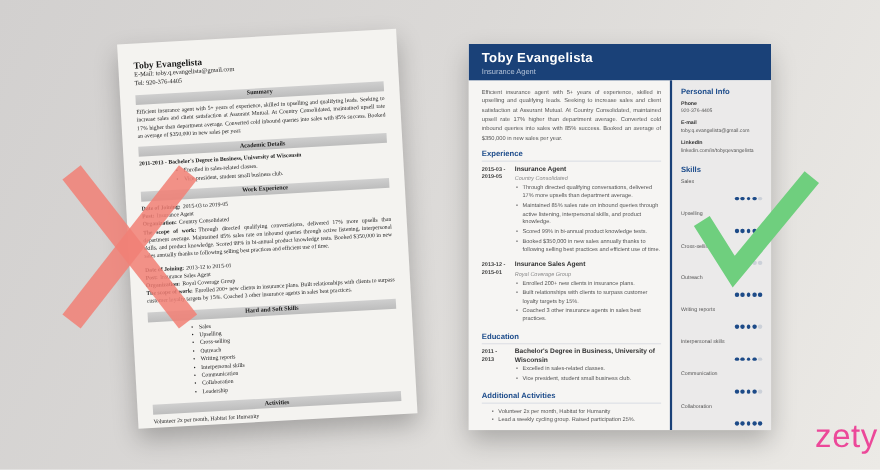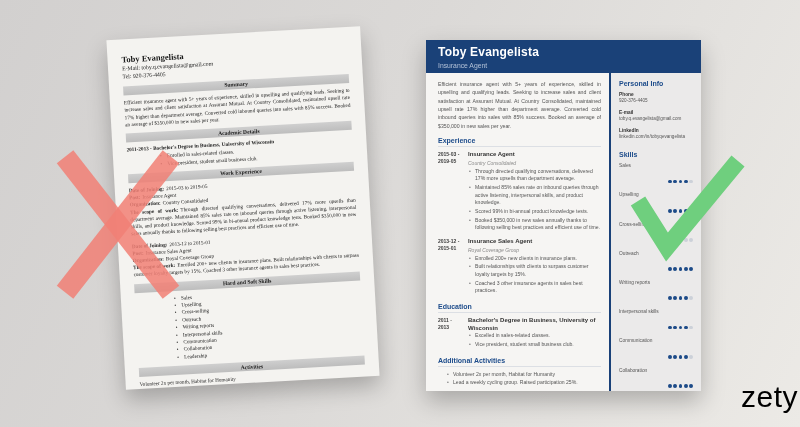--- a/index.html
+++ b/index.html
@@ -80,21 +80,21 @@
   
   .cross-bar{
     position:absolute;left:32px;top:214px;width:172px;height:21px;
     background:rgba(241,128,118,.86);
   }
   .cross-bar.b1{transform:rotate(52deg);}
   .cross-bar.b2{transform:rotate(-52deg);}
   .check-svg{position:absolute;left:0;top:0;pointer-events:none;}
   .zety-logo{
     position:absolute;left:741px;top:380px;
-    font-size:30px;color:#000000;letter-spacing:.5px;font-weight:500;
+    font-size:30px;color:#ec4899;letter-spacing:.5px;font-weight:500;
   }
 </style>
 </head>
 <body>
 
 <div class="page left-page">
   <div>
     <div class="lp-name">Toby Evangelista</div>
     <div class="lp-contact">E-Mail: toby.q.evangelista@gmail.com</div>
     <div class="lp-contact">Tel: 920-376-4405</div>

